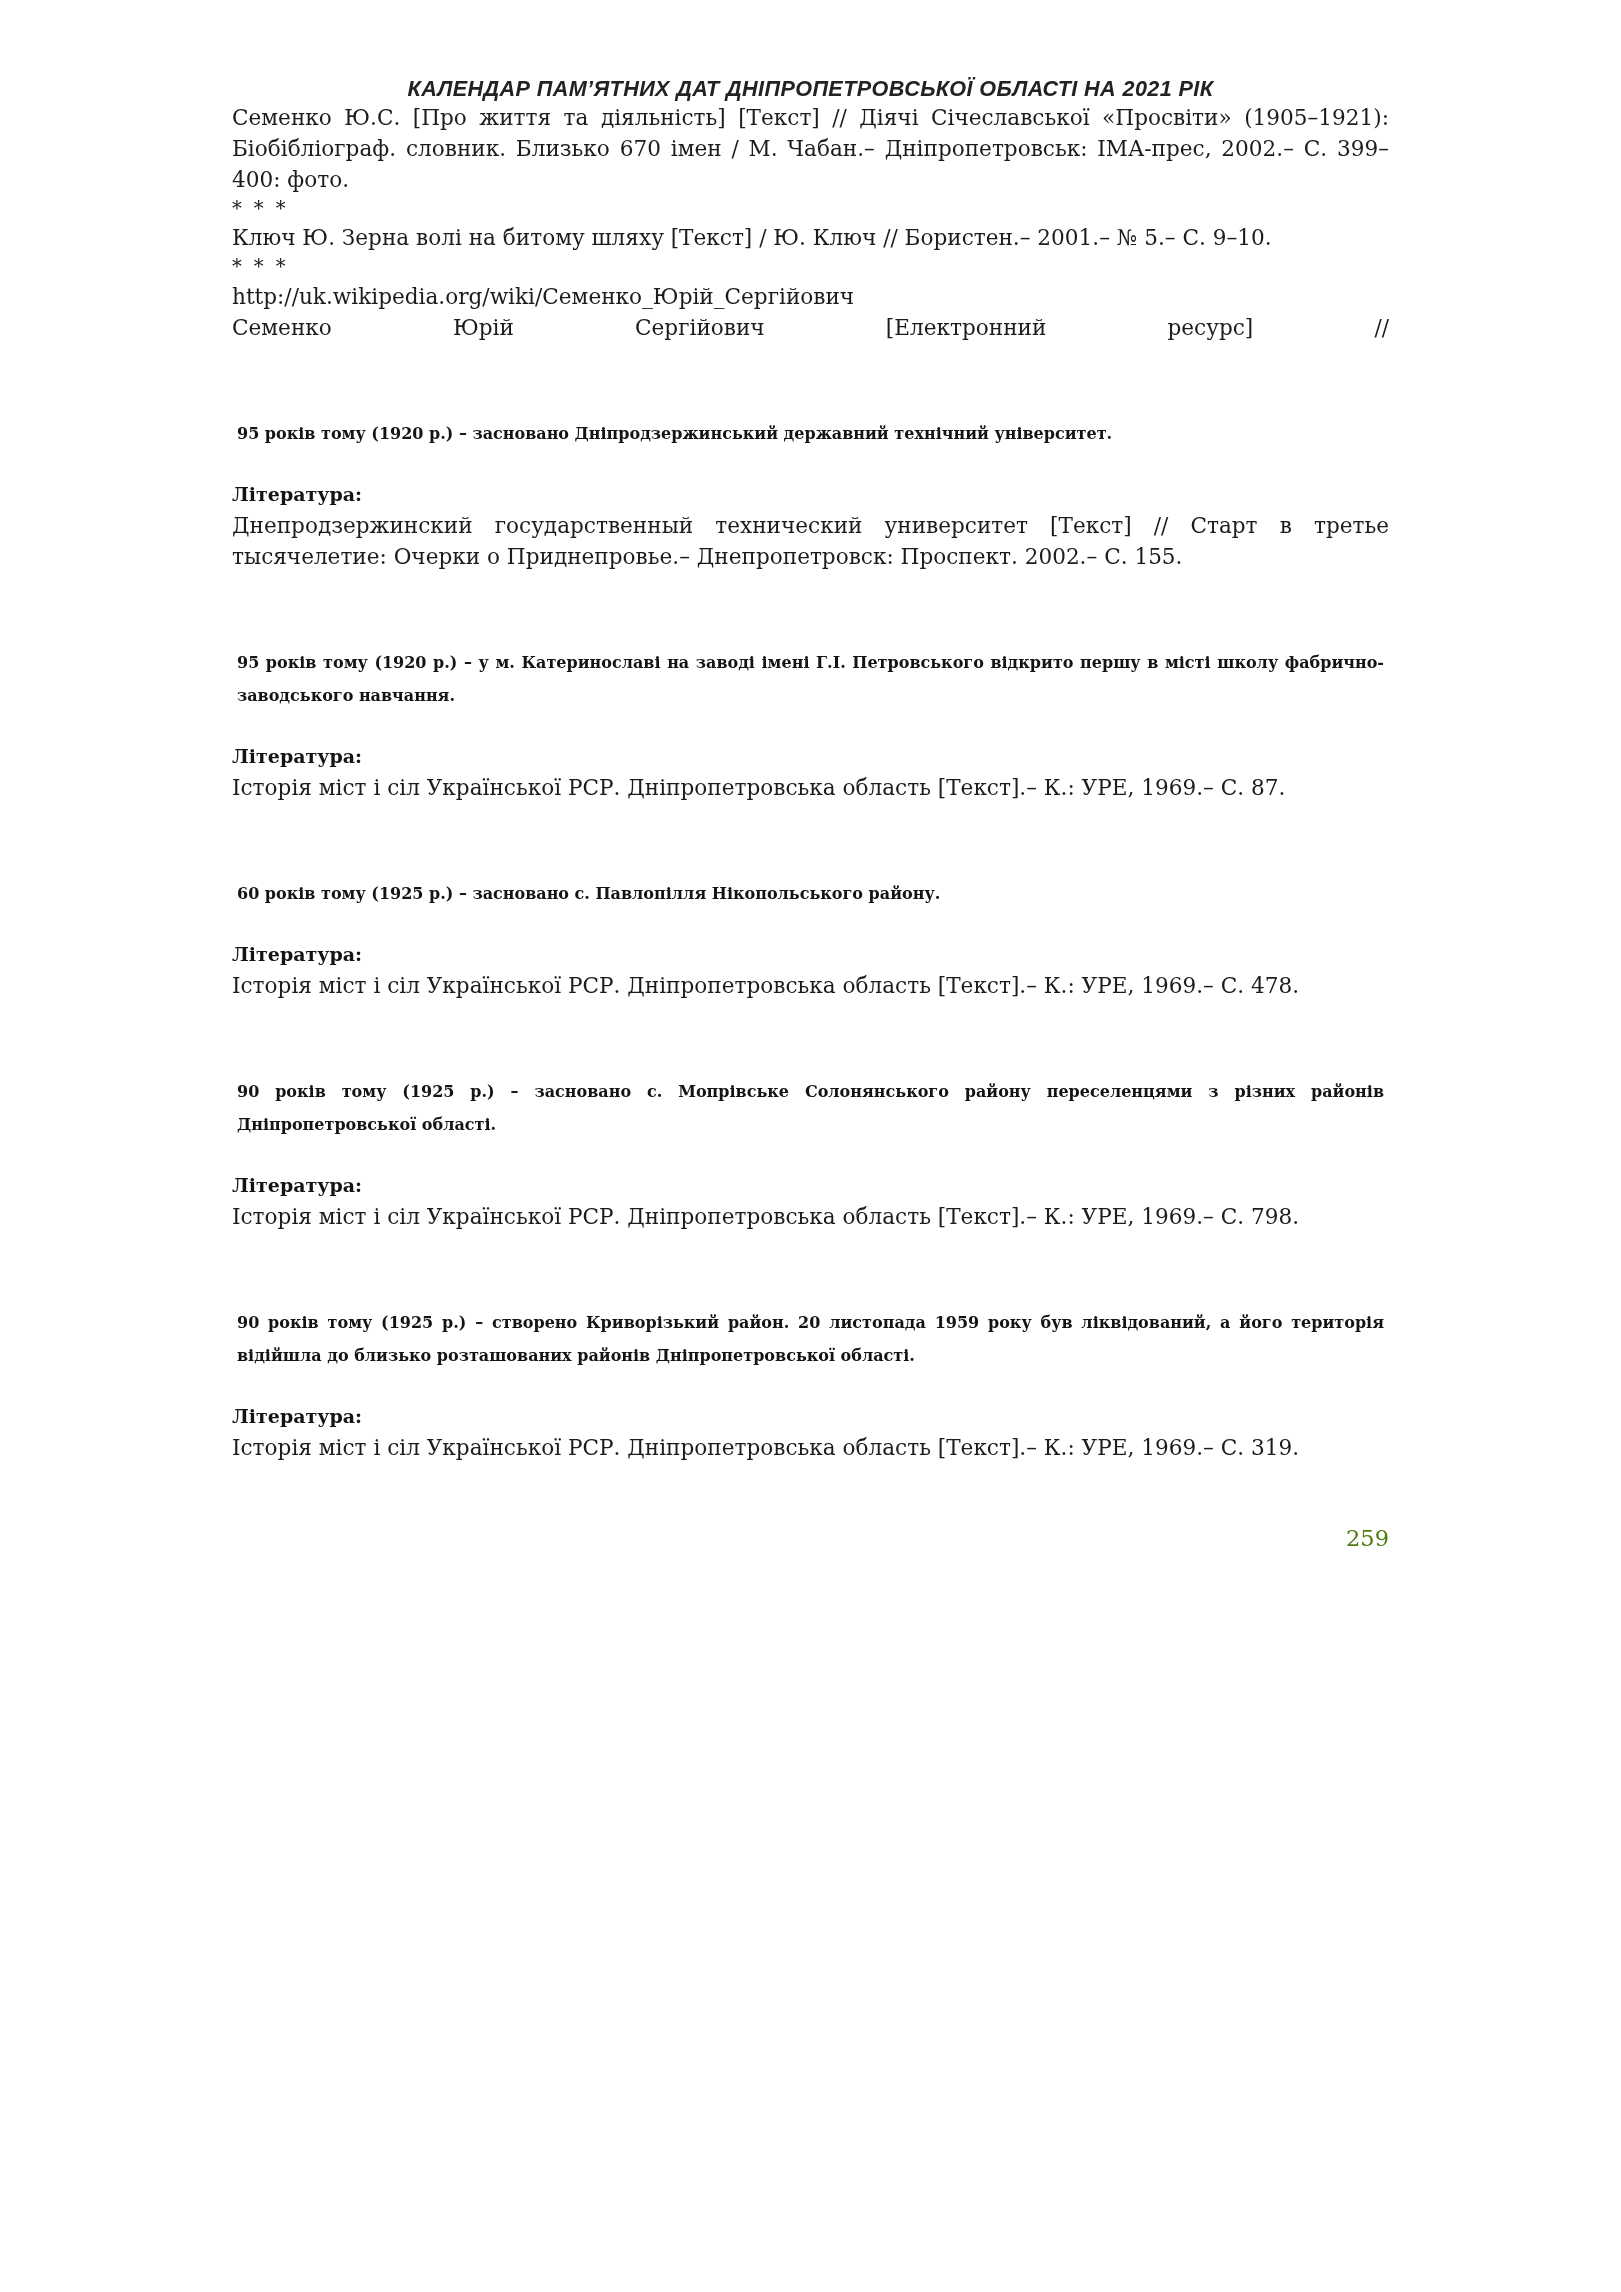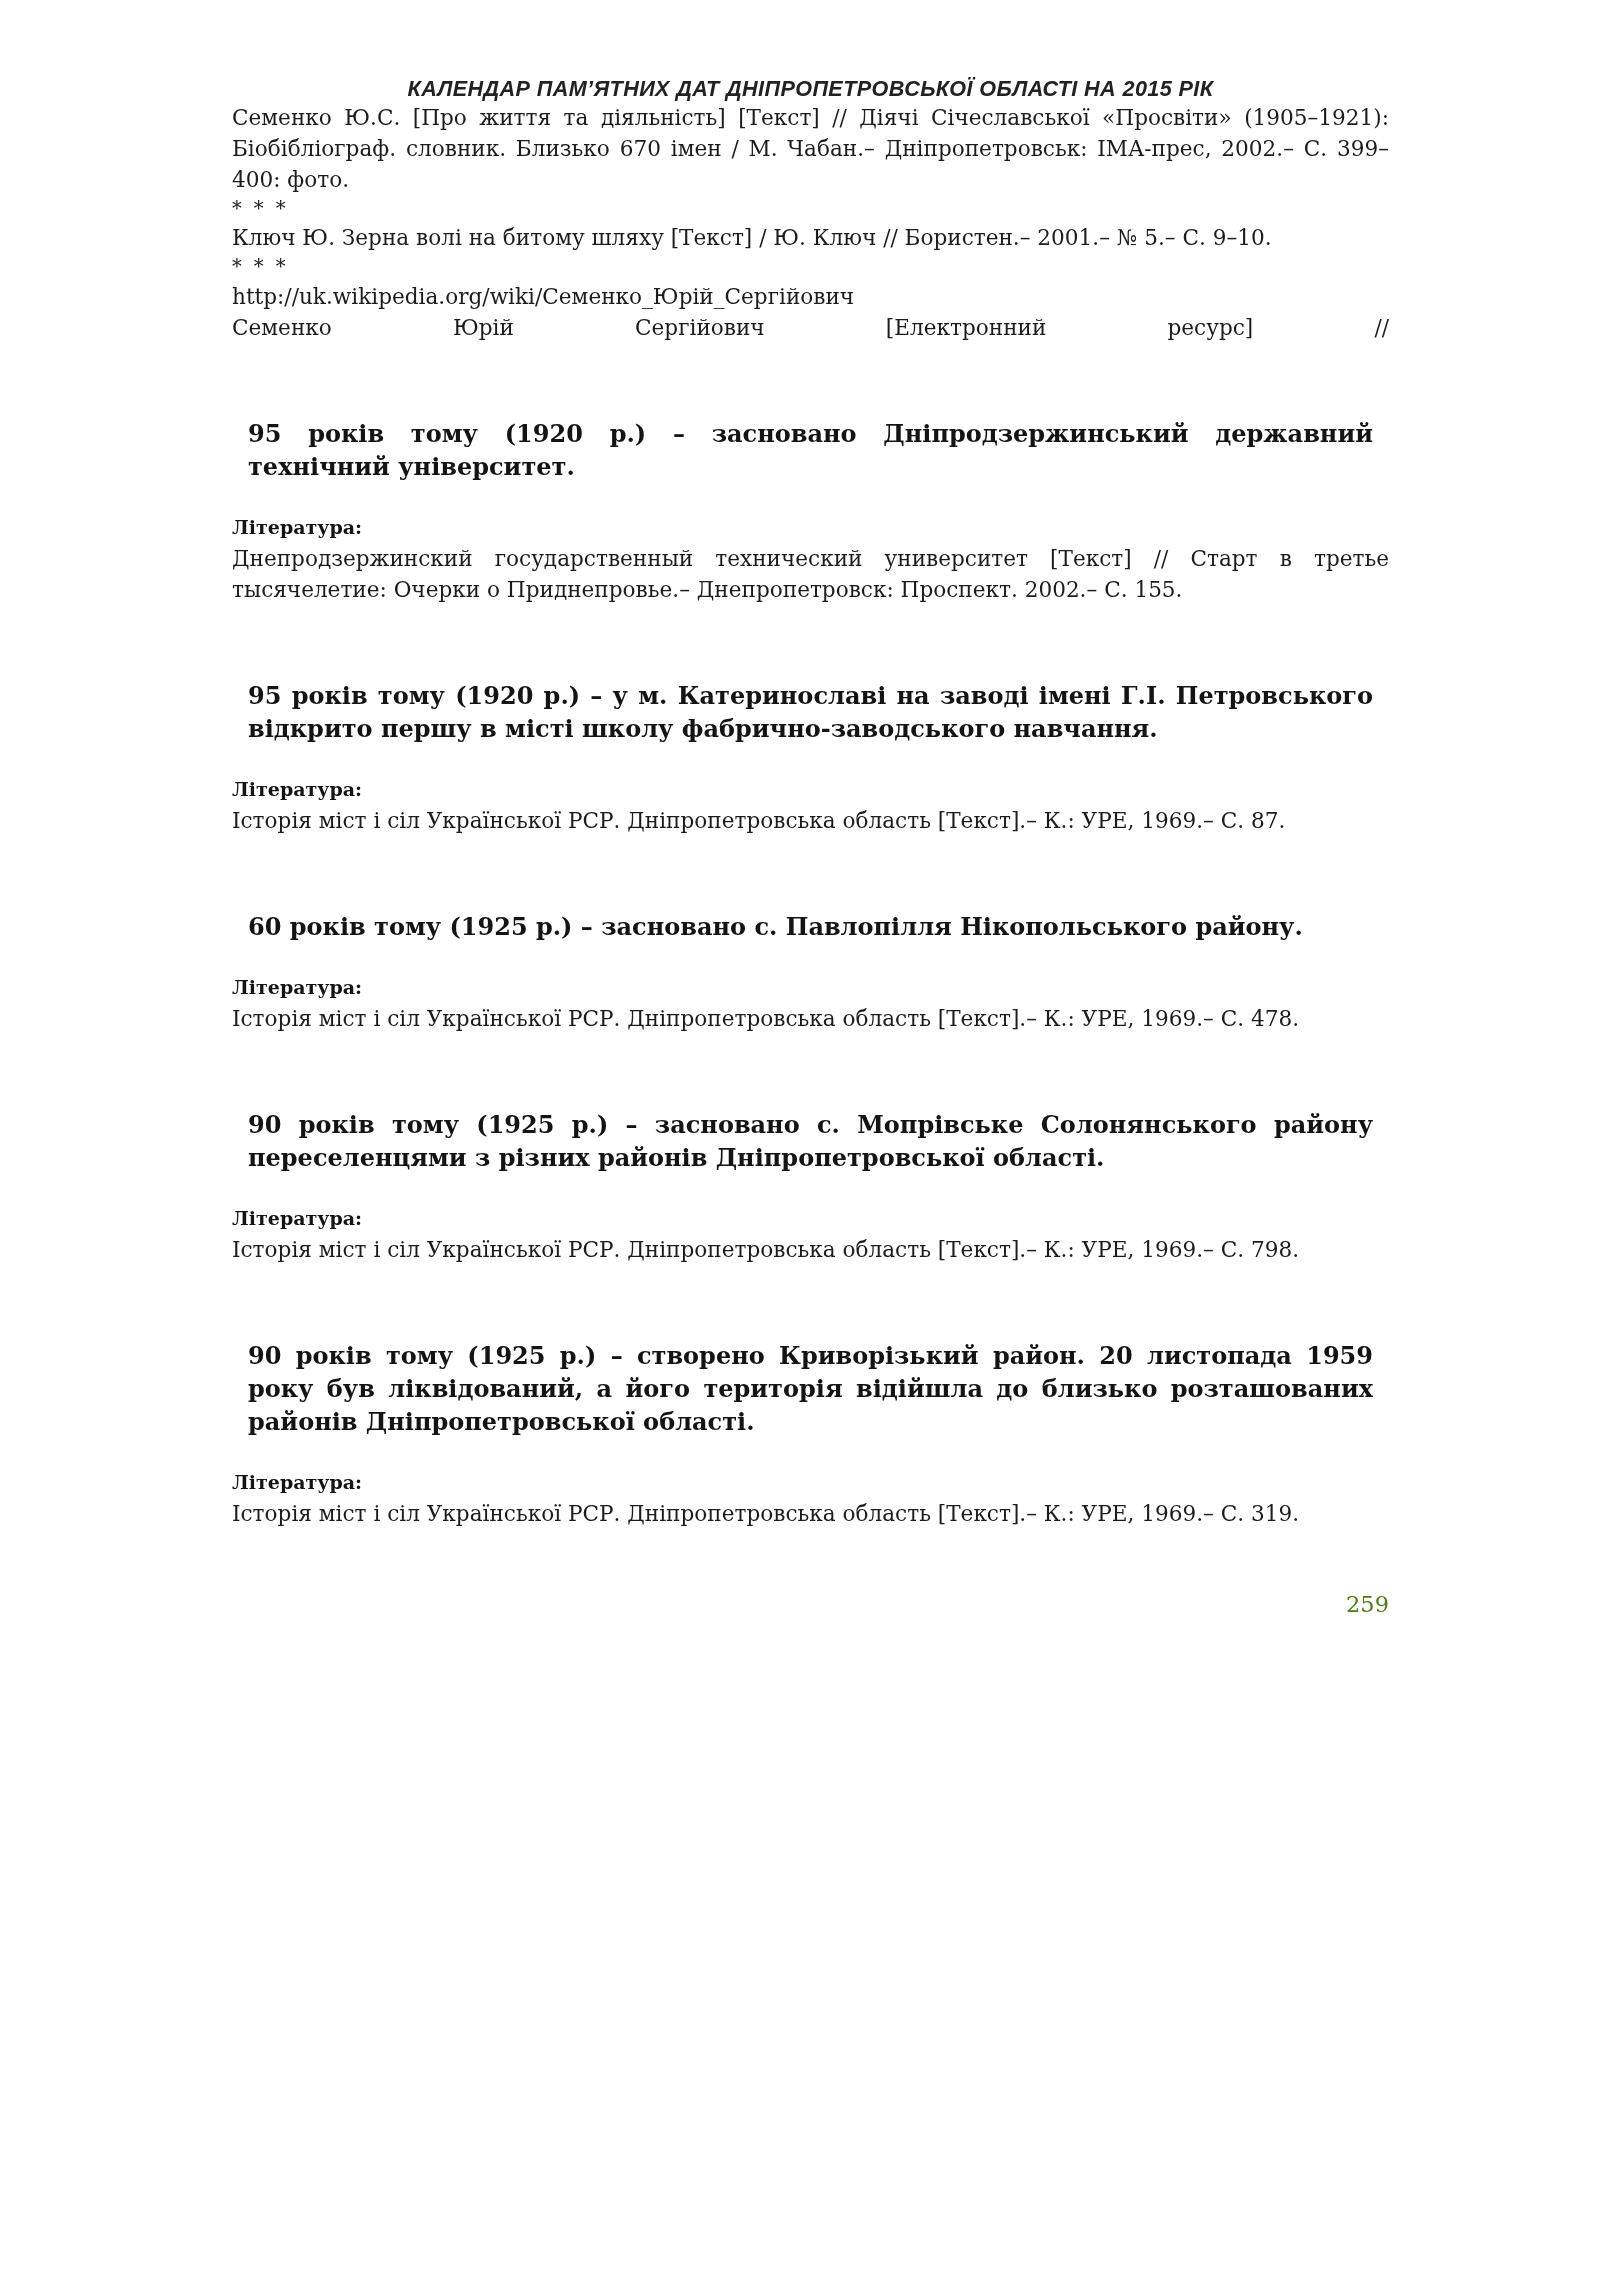--- a/index.html
+++ b/index.html
@@ -46,22 +46,22 @@
   .separator {
     font-size: 19.6px;
     line-height: 27.4px;
     letter-spacing: 2.9px;
     color: #1c1c1c;
   }
   .section {
     margin-top: 74px;
   }
   .section-heading {
-    margin: 16px;
-    font-size: 24px;
+    margin: 5px;
+    font-size: 16px;
     line-height: 33px;
     font-weight: bold;
     text-align: justify;
     color: #141414;
   }
   .literature-label {
     margin: 29px 0 0 0;
     font-size: 19px;
     line-height: 31px;
     font-weight: bold;
@@ -76,21 +76,21 @@
     font-size: 22.5px;
     line-height: 29px;
     color: #4d7c0f;
   }
 </style>
 </head>
 <body>
 
 <div class="page">
 
-  <div class="running-header">КАЛЕНДАР ПАМ’ЯТНИХ ДАТ ДНІПРОПЕТРОВСЬКОЇ ОБЛАСТІ НА 2015 РІК</div>
+  <div class="running-header">КАЛЕНДАР ПАМ’ЯТНИХ ДАТ ДНІПРОПЕТРОВСЬКОЇ ОБЛАСТІ НА 2021 РІК</div>
 
   <div class="biblio-block">
     <p class="body-text justify">Семенко Ю.С. [Про життя та діяльність] [Текст] // Діячі Січеславської «Просвіти» (1905–1921): Біобібліограф. словник. Близько 670 імен / М. Чабан.– Дніпропетровськ: ІМА-прес, 2002.– С. 399–400: фото.</p>
     <div class="separator">* * *</div>
     <p class="body-text">Ключ Ю. Зерна волі на битому шляху [Текст] / Ю. Ключ // Бористен.– 2001.– № 5.– С. 9–10.</p>
     <div class="separator">* * *</div>
     <p class="body-text">http://uk.wikipedia.org/wiki/Семенко_Юрій_Сергійович</p>
     <p class="body-text justify-last">Семенко Юрій Сергійович [Електронний ресурс] //</p>
   </div>
 

